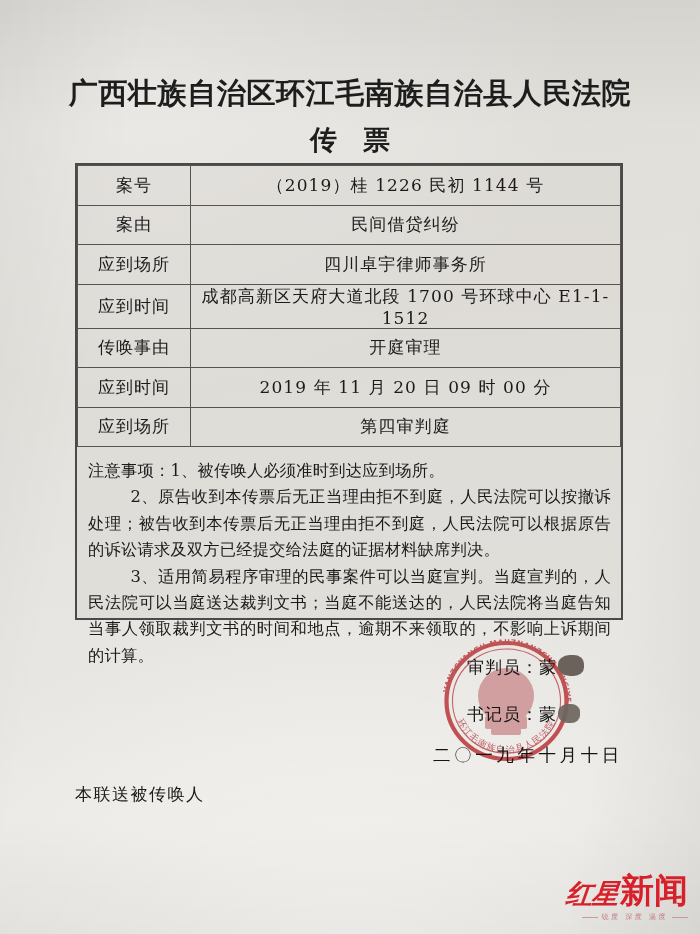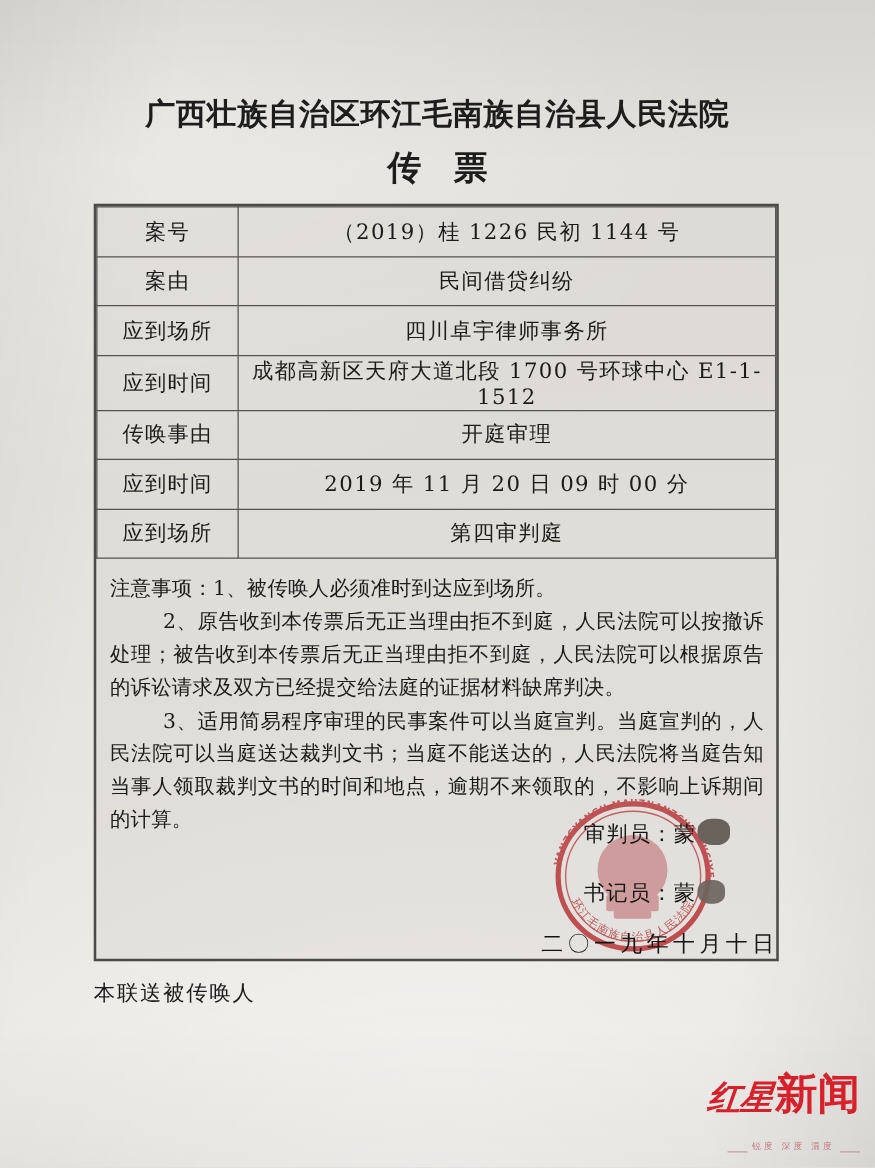--- a/index.html
+++ b/index.html
@@ -23,32 +23,32 @@
     content:""; position:absolute; inset:0;
     background:
       linear-gradient(100deg, rgba(0,0,0,.045) 0%, rgba(0,0,0,0) 18%, rgba(0,0,0,0) 84%, rgba(0,0,0,.05) 100%),
       linear-gradient(180deg, rgba(0,0,0,.05) 0%, rgba(0,0,0,0) 14%, rgba(0,0,0,0) 88%, rgba(0,0,0,.035) 100%);
   }
 
   
   #title-block{ position:absolute; left:0; right:0; top:78px; text-align:center; }
   .court-title{
     font-family:"DejaVu Serif","Liberation Serif",serif;
-    font-weight:700; font-size:24px; letter-spacing:.6px;
+    font-weight:700; font-size:29px; letter-spacing:.6px;
     color:#1d1d1d; line-height:1.1;
   }
   .doc-title{
     font-family:"DejaVu Serif","Liberation Serif",serif;
     font-weight:700; font-size:27px; color:#1d1d1d;
     margin-top:12px; letter-spacing:26px; padding-left:26px;
   }
 
   
   #form-box{
-    position:absolute; left:75px; top:163px; width:548px; height:606px;
+    position:absolute; left:75px; top:163px; width:548px; height:457px;
     border:2px solid #4a4a4a;
     background:rgba(214,212,207,.42);
   }
   table.form{ width:100%; border-collapse:collapse; table-layout:fixed; }
   table.form td{
     border:1px solid #55554f;
     font-family:"DejaVu Serif","Liberation Serif",serif;
     color:#1b1b1b;
     height:39.5px;
     font-size:17px;
@@ -123,23 +123,23 @@
     font-weight:700; font-size:27px; color:#d8202a;
     font-style:italic; letter-spacing:-1px; line-height:1;
     transform:skewX(-6deg);
   }
   .logo-block{
     font-family:"DejaVu Serif","Liberation Serif",serif;
     font-weight:700; font-size:34px; color:#d8202a;
     letter-spacing:0px; line-height:1;
   }
   .logo-tag{
-    margin-top:20px; font-size:7px; color:#c27b7e;
+    margin-top:5px; font-size:7px; color:#c27b7e;
     letter-spacing:2.5px; font-family:"DejaVu Sans","Liberation Sans",sans-serif;
-    display:flex; align-items:flex-end; justify-content:flex-end; gap:4px;
+    display:flex; align-items:center; justify-content:flex-end; gap:4px;
   }
   .logo-tag i{ display:block; width:16px; height:1px; background:#c9999b; font-style:normal; }
 </style>
 </head>
 <body>
 
 <div id="paper"></div>
 
 <div id="title-block">
   <div class="court-title">广西壮族自治区环江毛南族自治县人民法院</div>

